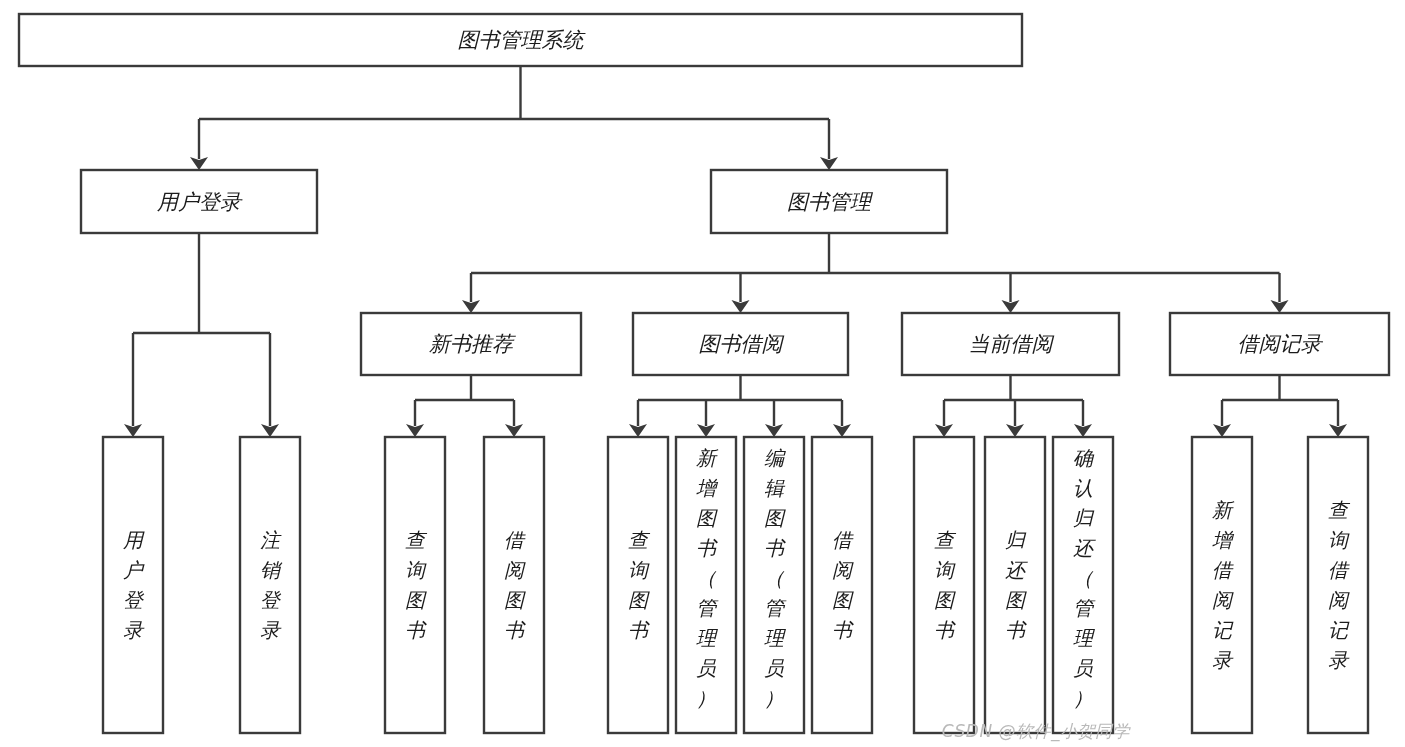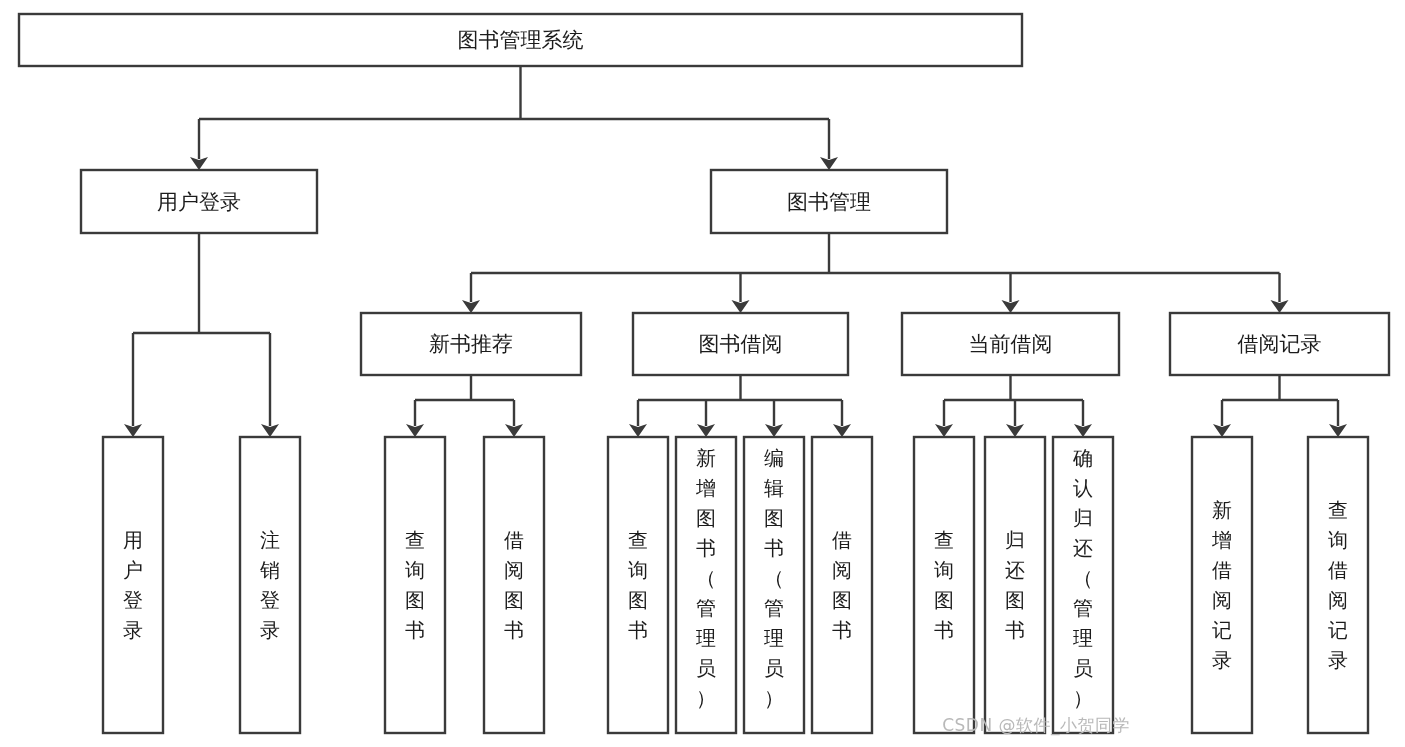--- a/index.html
+++ b/index.html
@@ -12,20 +12,21 @@
     width: 1405px;
     height: 747px;
     font-family: "DejaVu Sans", "Liberation Sans", sans-serif;
     overflow: hidden;
   }
   #diagram-root {
     position: relative;
     width: 1138px;
     height: 747px;
     background: #ffffff;
+    font-style: italic;
   }
   svg#tree-svg {
     position: absolute;
     left: 0;
     top: 0;
     width: 1405px;
     height: 747px;
     display: block;
   }
   .node-box {
@@ -52,21 +53,21 @@
   }
   .node-label-v {
     font-family: "DejaVu Sans", "Liberation Sans", sans-serif;
     font-size: 20px;
     fill: #1c1c1c;
     text-anchor: middle;
   }
   .watermark {
     position: absolute;
     right: 8px;
-    bottom: 10px;
+    bottom: 4px;
     font-family: "DejaVu Sans", "Liberation Sans", sans-serif;
     font-size: 17px;
     color: #b9b9b9;
     white-space: nowrap;
     letter-spacing: 0.5px;
     pointer-events: none;
   }
 </style>
 </head>
 <body>

